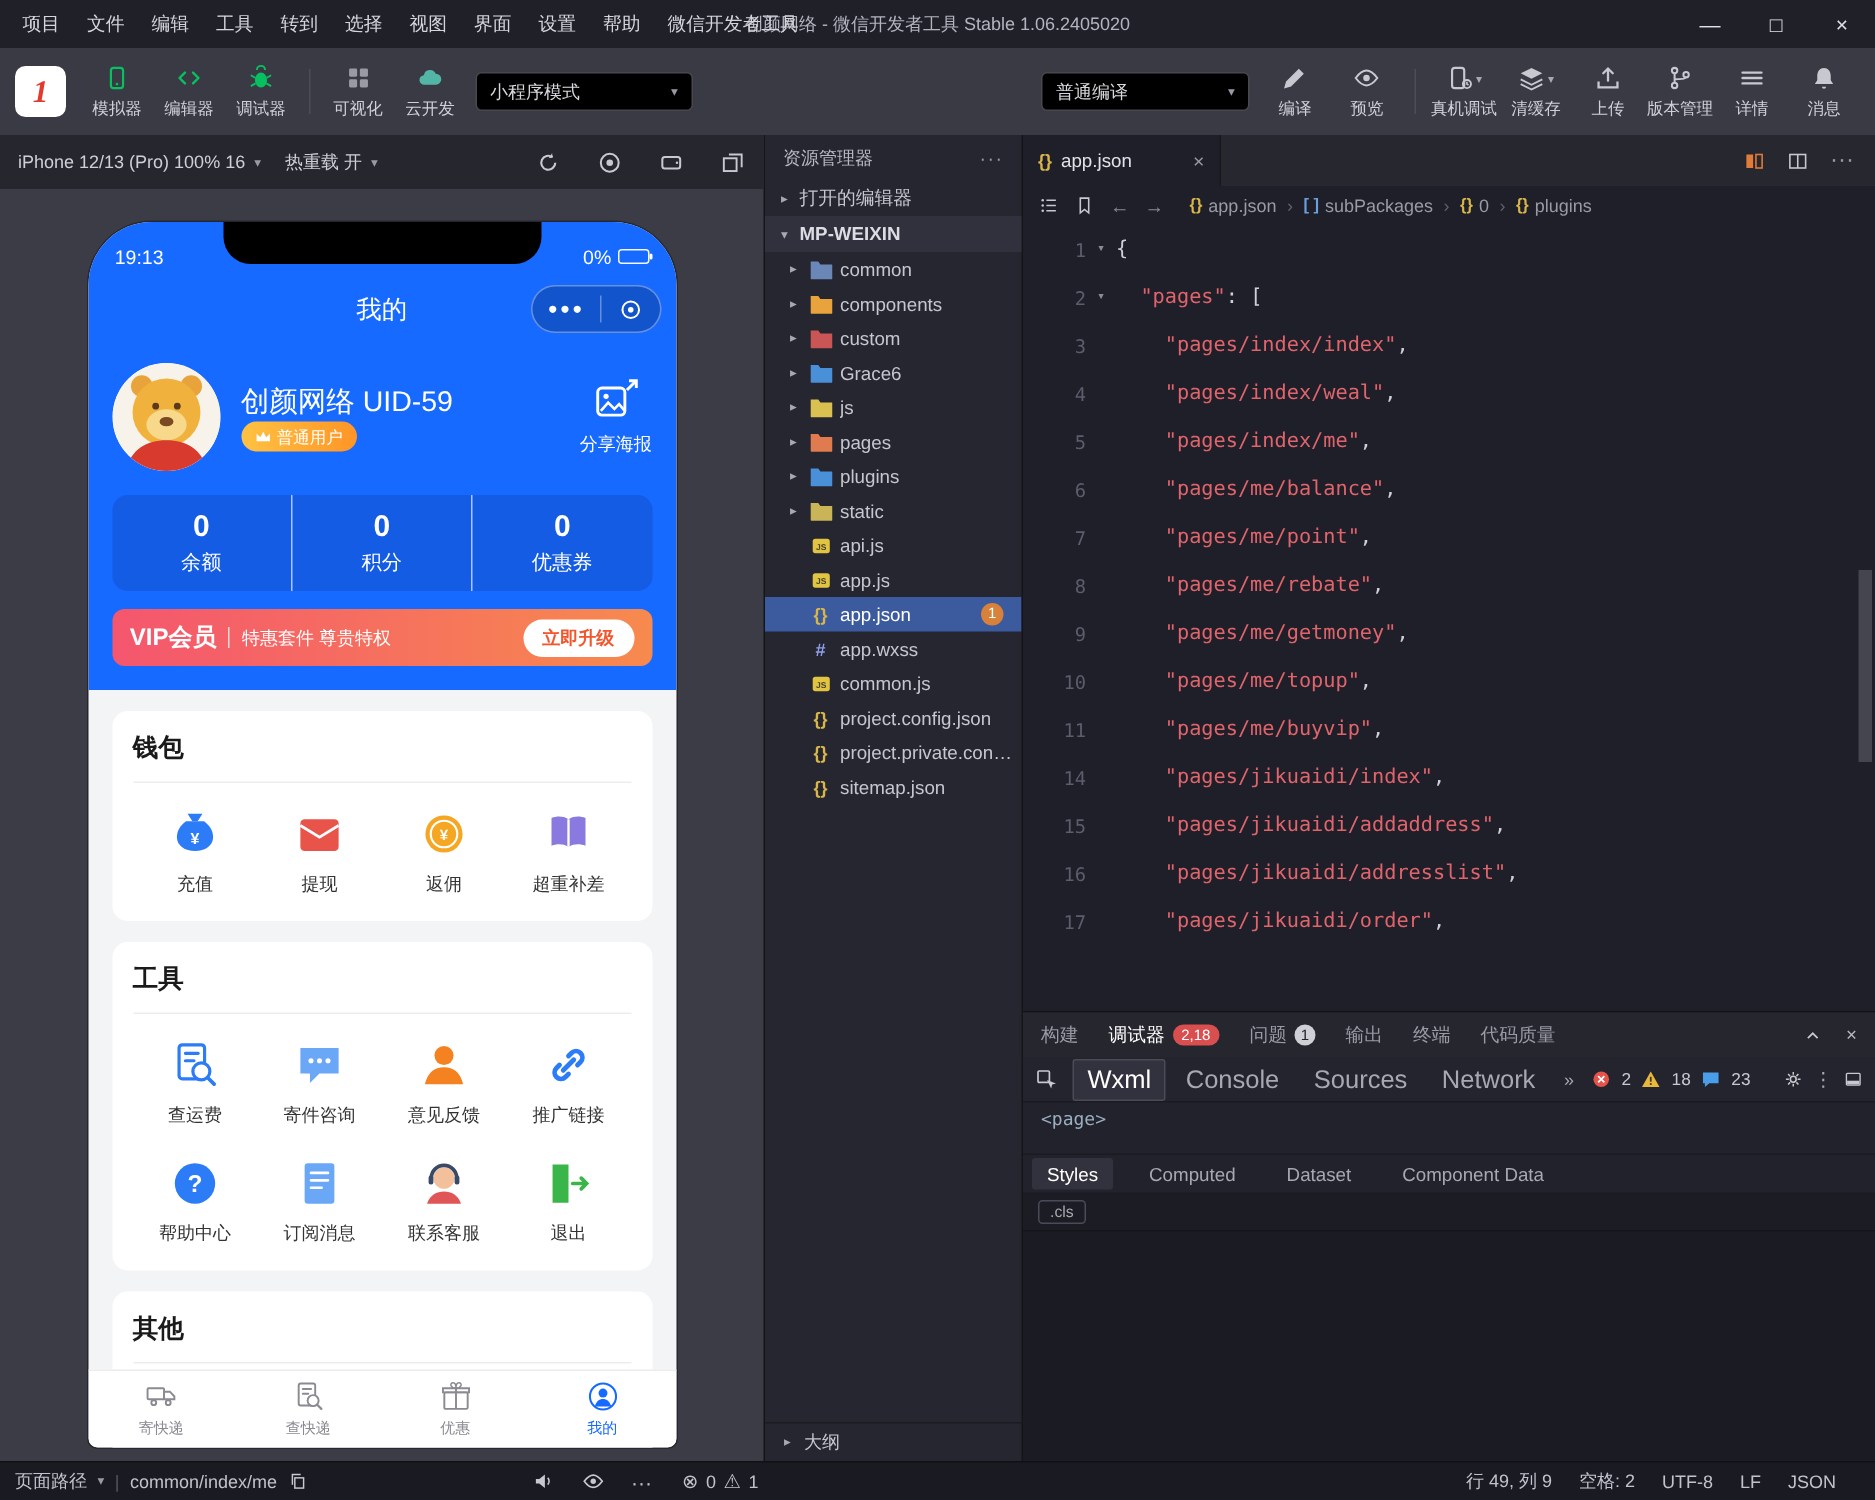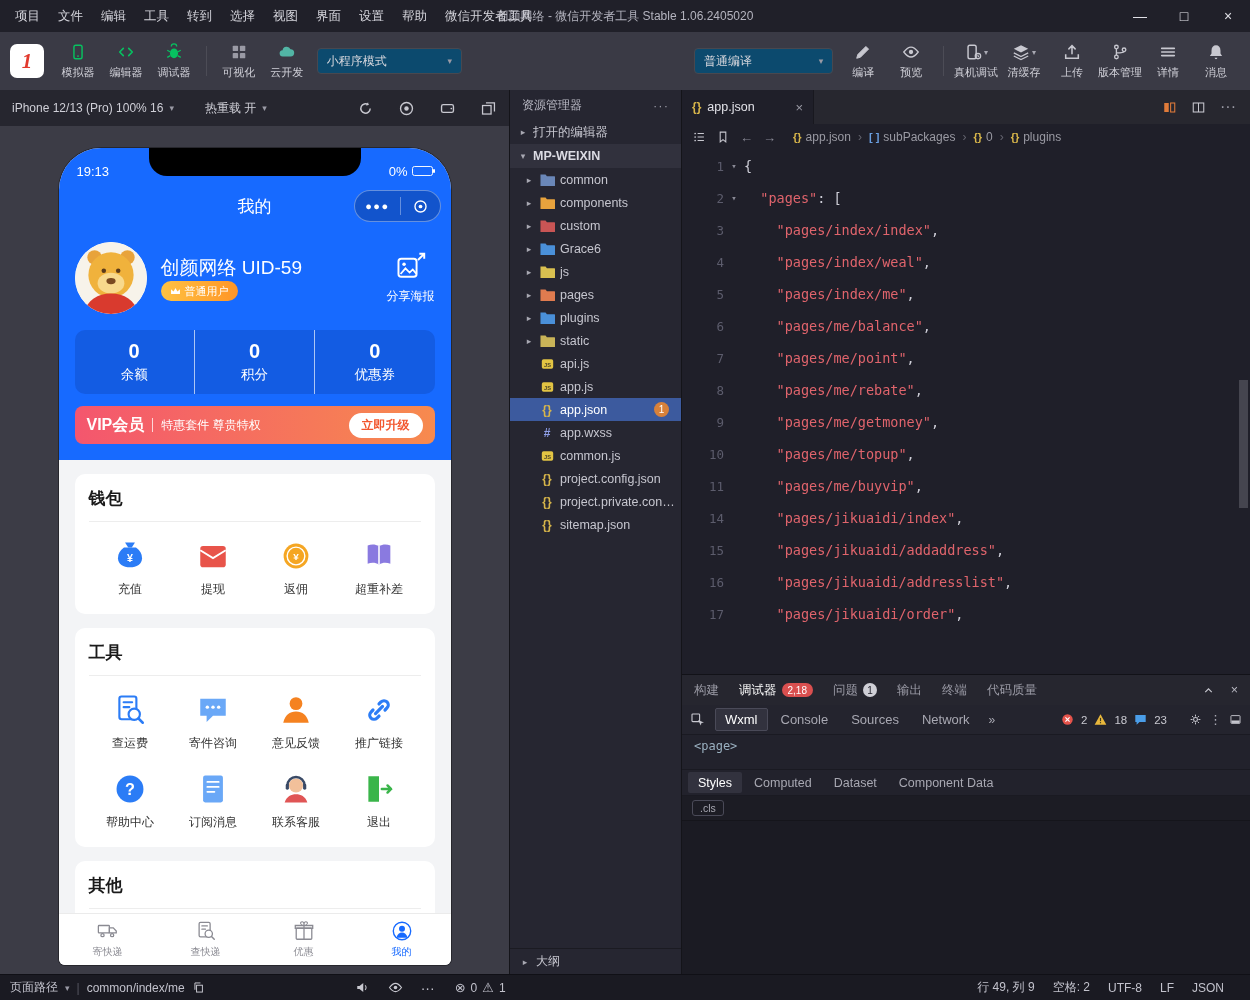--- a/index.html
+++ b/index.html
@@ -21,21 +21,21 @@
 .toolbar{height:58px;background:#3a3a45;display:flex;align-items:center;padding:0 10px;flex-shrink:0}
 .logo{width:34px;height:34px;background:#fff;border-radius:7px;display:flex;align-items:center;justify-content:center;margin-right:10px;flex-shrink:0}
 .logo span{color:#e23a2e;font-weight:bold;font-size:21px;font-style:italic;font-family:"Liberation Serif",serif}
 .tb-group{display:flex;align-items:center}
 .tb-btn{width:48px;display:flex;flex-direction:column;align-items:center;gap:3px;cursor:default}
 .tb-ic{height:20px;display:flex;align-items:center;gap:2px}
 .tb-ic .ic svg{width:18px;height:18px}
 .tb-caret{font-size:8px;color:#a8a8b2}
 .tb-lb{font-size:11px;color:#d0d0d8;white-space:nowrap}
 .tb-sep{width:1px;height:30px;background:#4c4c56;margin:0 8px}
-.select{height:26px;background:#0c4a6e;border:1px solid #48484f;border-radius:4px;color:#d8d8de;font-size:12px;display:flex;align-items:center;padding:0 9px;cursor:default}
+.select{height:26px;background:#000000;border:1px solid #48484f;border-radius:4px;color:#d8d8de;font-size:12px;display:flex;align-items:center;padding:0 9px;cursor:default}
 .select .lbl{flex:1;white-space:nowrap;overflow:hidden}
 .select .caret{font-size:9px;color:#9a9aa5;margin-left:8px}
 .mode-sel{width:190px;margin-left:6px}
 .compile-sel{width:182px;margin-left:232px;margin-right:6px}
 .tb-right{margin-left:auto;display:flex;align-items:center}
 
 
 .main{flex:1;display:flex;min-height:0}
 
 
@@ -139,29 +139,29 @@
 .dbg-tabs{height:30px;display:flex;align-items:center;padding:0 12px;gap:20px;color:#9a9aa5;font-size:12.5px;background:#26262f;flex-shrink:0}
 .dbg-tab{display:inline-flex;align-items:center;cursor:default;white-space:nowrap}
 .dbg-tab.active{color:#fff}
 .badge-red{background:#d94f4f;color:#fff;border-radius:9px;font-size:10px;padding:1.5px 6px;margin-left:5px}
 .badge-gray{background:#cfcfd6;color:#22222c;border-radius:50%;font-size:10px;width:14px;height:14px;display:inline-flex;align-items:center;justify-content:center;margin-left:5px}
 .dbg-win{margin-left:auto;display:flex;gap:16px;color:#b8b8c2;align-items:center}
 .dbg-win .ic svg{width:13px;height:13px}
 .devtools-bar{height:30px;display:flex;align-items:center;padding:0 8px;gap:3px;border-bottom:1px solid #1a1a22;background:#24242e;flex-shrink:0}
 .devtools-bar > .ic{margin-right:6px}
 .devtools-bar > .ic svg{width:16px;height:16px}
-.dt-tab{padding:3px 9px;color:#a8a8b2;font-size:13px;border:1px solid transparent}
+.dt-tab{padding:3px 9px;color:#a8a8b2;font-size:17px;border:1px solid transparent}
 .dt-tab.active{border:1px solid #4a4a58;background:#32323e;color:#fff;border-radius:2px}
 .dt-over{color:#a8a8b2;font-size:12px;padding:0 6px}
 .dt-counts{margin-left:auto;display:flex;align-items:center;gap:7px;font-size:11.5px;color:#c8c8d0}
 .dt-counts .ic svg{width:13px;height:13px}
 .dt-counts .gap{width:8px}
 .dots-v{font-size:13px;color:#a8a8b2}
 .elem-line{height:34px;display:flex;align-items:flex-start;padding:4px 12px 0;font-family:"DejaVu Sans Mono","Liberation Mono",monospace;font-size:12px;color:#9ab0c0;flex-shrink:0}
-.style-tabs{height:27px;display:flex;gap:2px;align-items:center;padding:0 6px;border-top:1px solid #1a1a22;border-bottom:1px solid #1a1a22;flex-shrink:0}
+.style-tabs{height:27px;display:flex;gap:14px;align-items:center;padding:0 6px;border-top:1px solid #1a1a22;border-bottom:1px solid #1a1a22;flex-shrink:0}
 .st-tab{padding:3.5px 10px;font-size:12.5px;color:#a8a8b2}
 .st-tab.active{color:#fff;background:#32323e;border-radius:2px}
 .filter-row{height:25px;display:flex;align-items:center;background:#1c1c24;border-bottom:1px solid #15151b;padding:0 10px;gap:10px;flex-shrink:0}
 .filter-row input{flex:1;background:transparent;border:0;outline:0;color:#c8c8d0;font-size:12px}
 .filter-row input::placeholder{color:#7a7a86}
 .cls-btn{border:1px solid #4a4a58;border-radius:3px;padding:1px 7px;font-size:10.5px;color:#a8a8b2}
 .dbg-empty{flex:1;background:#1b1b23}
 
 
 .statusbar{height:26px;background:#1a1a22;border-top:1px solid #101016;display:flex;align-items:center;color:#c2c2cc;font-size:12px;padding:0 10px;flex-shrink:0}
@@ -378,21 +378,21 @@
   </div>
 
   <div class="main">
 
     <div class="sim-col">
       <div class="sim-toolbar">
         <div class="sim-sel">
           <span>iPhone 12/13 (Pro) 100% 16</span>
             <span class="caret">▾</span>
         </div>
-        <div class="sim-sel" style="margin-left:31px">
+        <div class="sim-sel" style="margin-left:16px">
           <span>热重载 开</span>
             <span class="caret">▾</span>
         </div>
         <div class="sim-icons">
           <span class="ic">
               <svg viewBox="0 0 20 20">
                 <path d="M15.5 10a5.5 5.5 0 1 1-2.2-4.4" fill="none" stroke="#c8c8d0" stroke-width="1.7"></path>
                 <path d="M13 2.5l.6 3.4-3.3.5z" fill="#c8c8d0"></path>
               </svg>
             </span>

